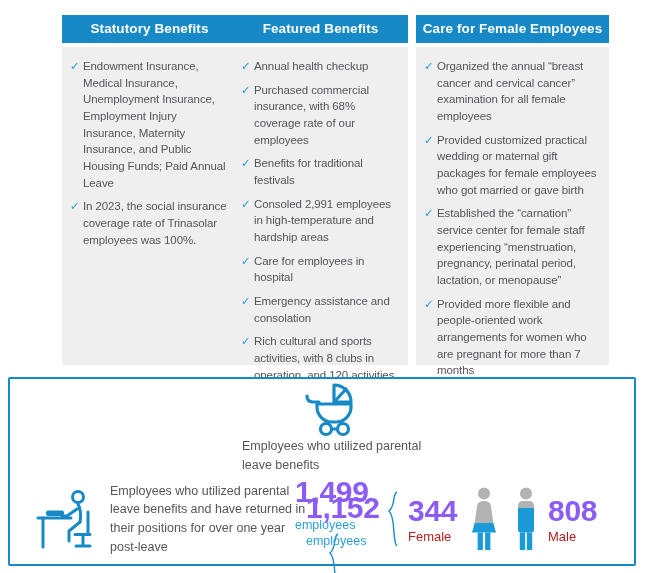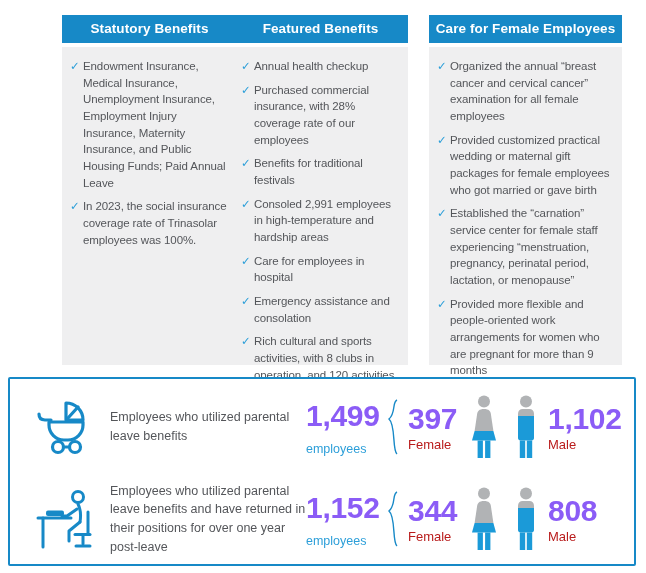--- a/index.html
+++ b/index.html
@@ -3,34 +3,34 @@
 <meta charset="utf-8">
 <style>
   html,body{margin:0;padding:0;background:#fff;}
   .page{position:relative;width:646px;height:573px;background:#fff;overflow:hidden;
         font-family:"Liberation Sans",sans-serif;color:#54565a;}
 
   
   .panel{position:absolute;top:15px;}
   .panel-1{left:30px;width:175px;padding-left:32px;}
   .panel-2{left:233px;width:175px;border-radius:8px;}
-  .panel-3{left:429px;width:193px;}
+  .panel-3{left:416px;width:193px;}
   .panel-header{height:28px;line-height:28px;background:#1789c7;color:#fff;
     font-size:13.5px;font-weight:bold;text-align:center;letter-spacing:.1px;}
   .panel-body{margin-top:4px;background:#efeff0;height:318px;box-sizing:border-box;
     padding:11px 7px 8px 8px;}
   .li{display:flex;margin-bottom:7px;}
   .chk{flex:none;width:13px;color:#2d9fd9;font-size:11.5px;line-height:1.45;}
   .txt{font-size:11.5px;line-height:1.45;color:#54565a;letter-spacing:-0.1px;}
 
   
   .statbox{position:absolute;left:8px;top:377px;width:628px;height:189px;
     box-sizing:border-box;border:2px solid #1789c7;border-radius:2px;background:#fff;}
   .stat-row{display:flex;align-items:center;height:92px;padding-left:24px;}
-  .stat-row.first{margin-top:2px;}
+  .stat-row.first{margin-top:2px;flex-direction:column;}
   .stat-icon{flex:none;width:64px;display:flex;justify-content:center;align-items:center;}
   .stat-label{flex:none;margin-left:12px;font-size:12.5px;line-height:1.5;color:#54565a;}
   .stat-row.first .stat-label{width:196px;}
   .stat-row.second .stat-label{width:196px;}
   .stat-total{flex:none;width:78px;text-align:left;}
   .num{font-size:30px;font-weight:bold;color:#8b5cf6;letter-spacing:-0.3px;line-height:1.1;}
   .unit{font-size:12.5px;color:#2d9fd9;margin-top:10px;}
   .brace{flex:none;width:18px;display:flex;justify-content:center;}
   .stat-gender{flex:none;text-align:left;}
   .gender-female-num{width:56px;margin-left:6px;}
@@ -59,21 +59,21 @@
 
   <div class="panel panel-2">
     <div class="panel-header">Featured Benefits</div>
     <div class="panel-body">
       <div class="li">
         <span class="chk">✓</span>
         <span class="txt">Annual health checkup</span>
       </div>
       <div class="li">
         <span class="chk">✓</span>
-        <span class="txt">Purchased commercial insurance, with 28% coverage rate of our employees</span>
+        <span class="txt">Purchased commercial insurance, with 68% coverage rate of our employees</span>
       </div>
       <div class="li">
         <span class="chk">✓</span>
         <span class="txt">Benefits for traditional festivals</span>
       </div>
       <div class="li">
         <span class="chk">✓</span>
         <span class="txt">Consoled 2,991 employees in high-temperature and hardship areas</span>
       </div>
       <div class="li">
@@ -105,21 +105,21 @@
       <div class="li">
         <span class="chk">✓</span>
         <span class="txt">Provided customized practical wedding or maternal gift packages for female employees who got married or gave birth</span>
       </div>
       <div class="li">
         <span class="chk">✓</span>
         <span class="txt">Established the “carnation” service center for female staff experiencing “menstruation, pregnancy, perinatal period, lactation, or menopause”</span>
       </div>
       <div class="li">
         <span class="chk">✓</span>
-        <span class="txt">Provided more flexible and people-oriented work arrangements for women who are pregnant for more than 9 months</span>
+        <span class="txt">Provided more flexible and people-oriented work arrangements for women who are pregnant for more than 7 months</span>
       </div>
     </div>
   </div>
 
   <div class="statbox">
 
     <div class="stat-row first">
       <div class="stat-icon">
         <svg width="58" height="56" viewBox="0 0 58 56" fill="none" stroke="#1789c7" stroke-width="3.2" stroke-linecap="round" stroke-linejoin="round">
           <path d="M2,15 C2,19 4,21 8,21 L14,21"></path>

